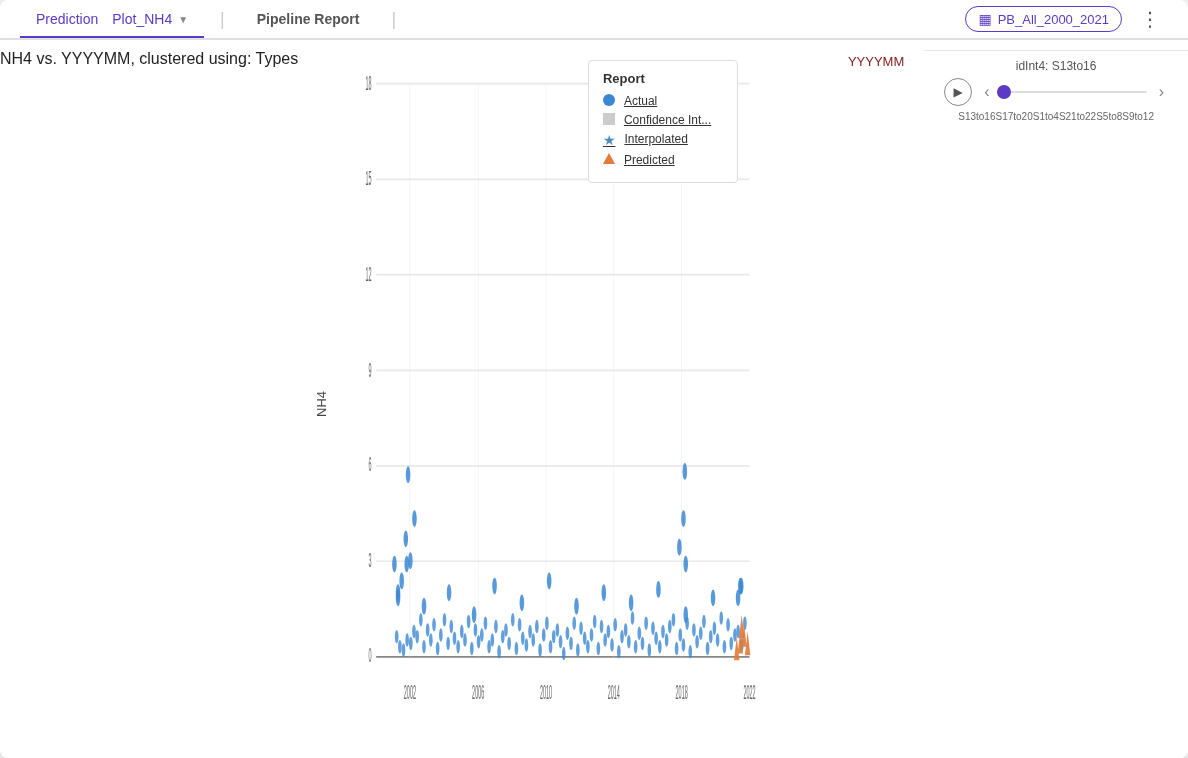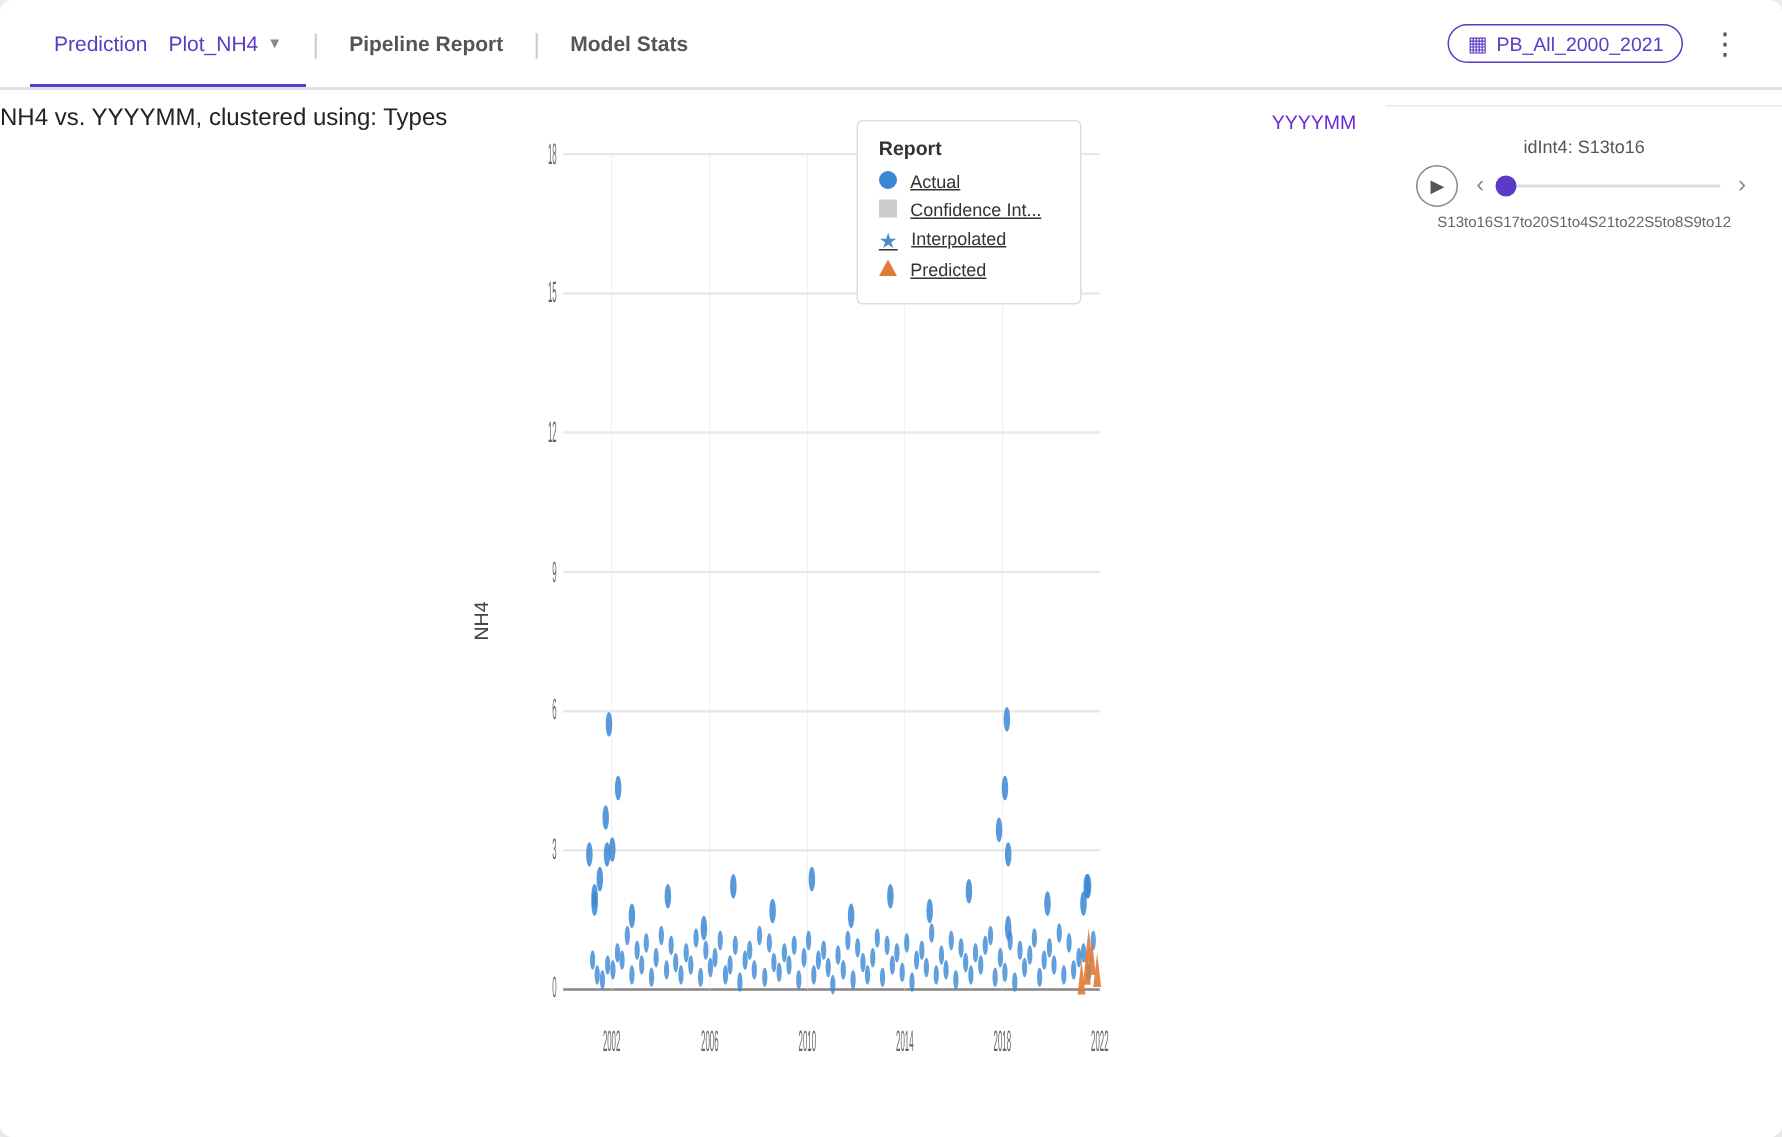--- a/index.html
+++ b/index.html
@@ -19,24 +19,24 @@
       box-shadow: 0 2px 12px rgba(0,0,0,0.15);
       display: flex;
       flex-direction: column;
       overflow: hidden;
     }
     
     .top-nav {
       display: flex;
       align-items: center;
       padding: 0 20px;
-      height: 60px;
+      height: 40px;
       border-bottom: 2px solid #e0e0e0;
       flex-shrink: 0;
-      gap: 0;
+      gap: 12px;
     }
     .nav-item {
       padding: 0 16px;
       height: 100%;
       display: flex;
       align-items: center;
       cursor: pointer;
       font-size: 14px;
       color: #555;
       position: relative;
@@ -189,30 +189,29 @@
     }
     svg.main-chart {
       width: 100%;
       height: 100%;
     }
 
     
     .x-axis-label {
       text-align: center;
       font-size: 13px;
-      color: #6d28d9;
+      color: #7f1d1d;
       padding: 4px 0 4px 0;
-      margin-left: 17px;
     }
 
     
     .slider-area {
       background: #fff;
       border-top: 1px solid #e8e8e8;
-      padding: 20px 20px 10px 20px;
+      padding: 8px 20px 10px 20px;
       flex-shrink: 0;
     }
     .slider-id-label {
       text-align: center;
       font-size: 12px;
       color: #555;
       margin-bottom: 4px;
       font-weight: 500;
     }
     .slider-row {
@@ -287,23 +286,20 @@
     <div class="nav-item active">
       <span>Prediction</span>
       <span style="margin-left:8px;">Plot_NH4</span>
       <span class="nav-dropdown-icon">▼</span>
     </div>
     <span class="nav-separator">|</span>
     <div class="nav-item">
       <span>Pipeline Report</span>
     </div>
     <span class="nav-separator">|</span>
-    <div class="nav-item">
-      <span>Model Stats</span>
-    </div>
     <div class="nav-right">
       <div class="dataset-badge">
         <span class="dataset-badge-icon">▦</span>
         <span>PB_All_2000_2021</span>
       </div>
       <button class="more-button">
         <span>⋮</span>
       </button>
     </div>
   </div>

